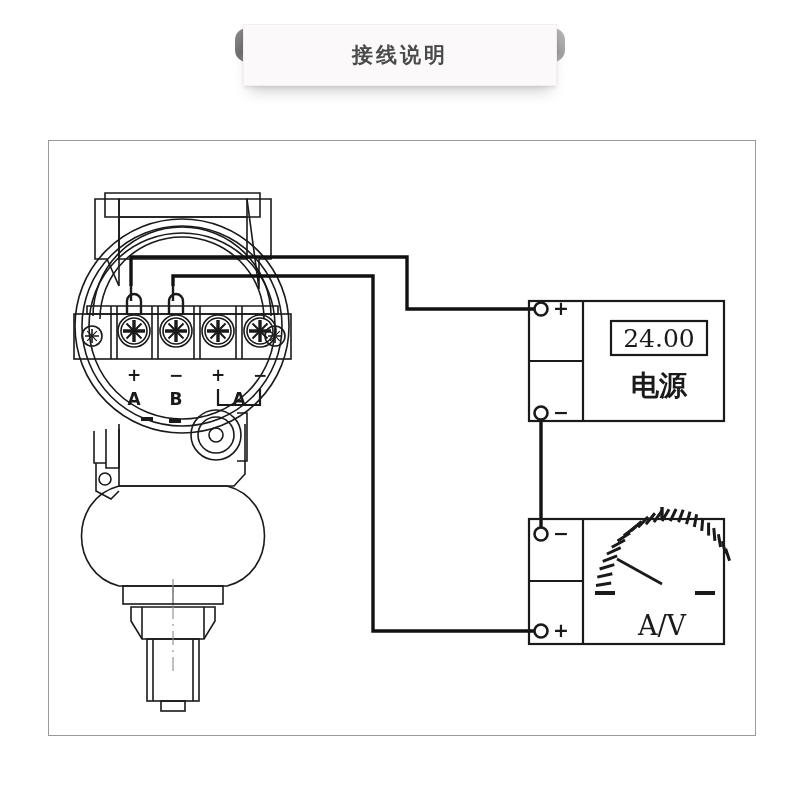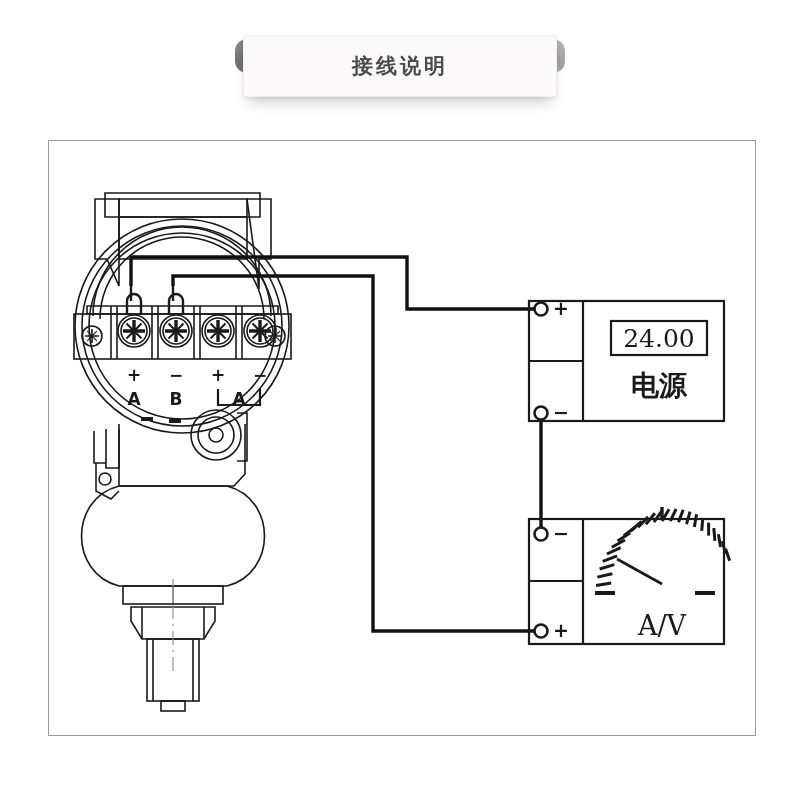--- a/index.html
+++ b/index.html
@@ -16,21 +16,20 @@
     overflow: hidden;
   }
 
   
   #banner-wrap {
     position: absolute;
     left: 243px;
     top: 24px;
     width: 314px;
     height: 52px;
-    margin-top: 11px;
   }
   #banner-fold-left {
     position: absolute;
     left: -8px;
     top: 4px;
     width: 22px;
     height: 34px;
     background: linear-gradient(135deg, #8d8d8d 0%, #6f6f6f 55%, #9b9b9b 100%);
     border-radius: 12px 0 0 12px;
     z-index: 0;

